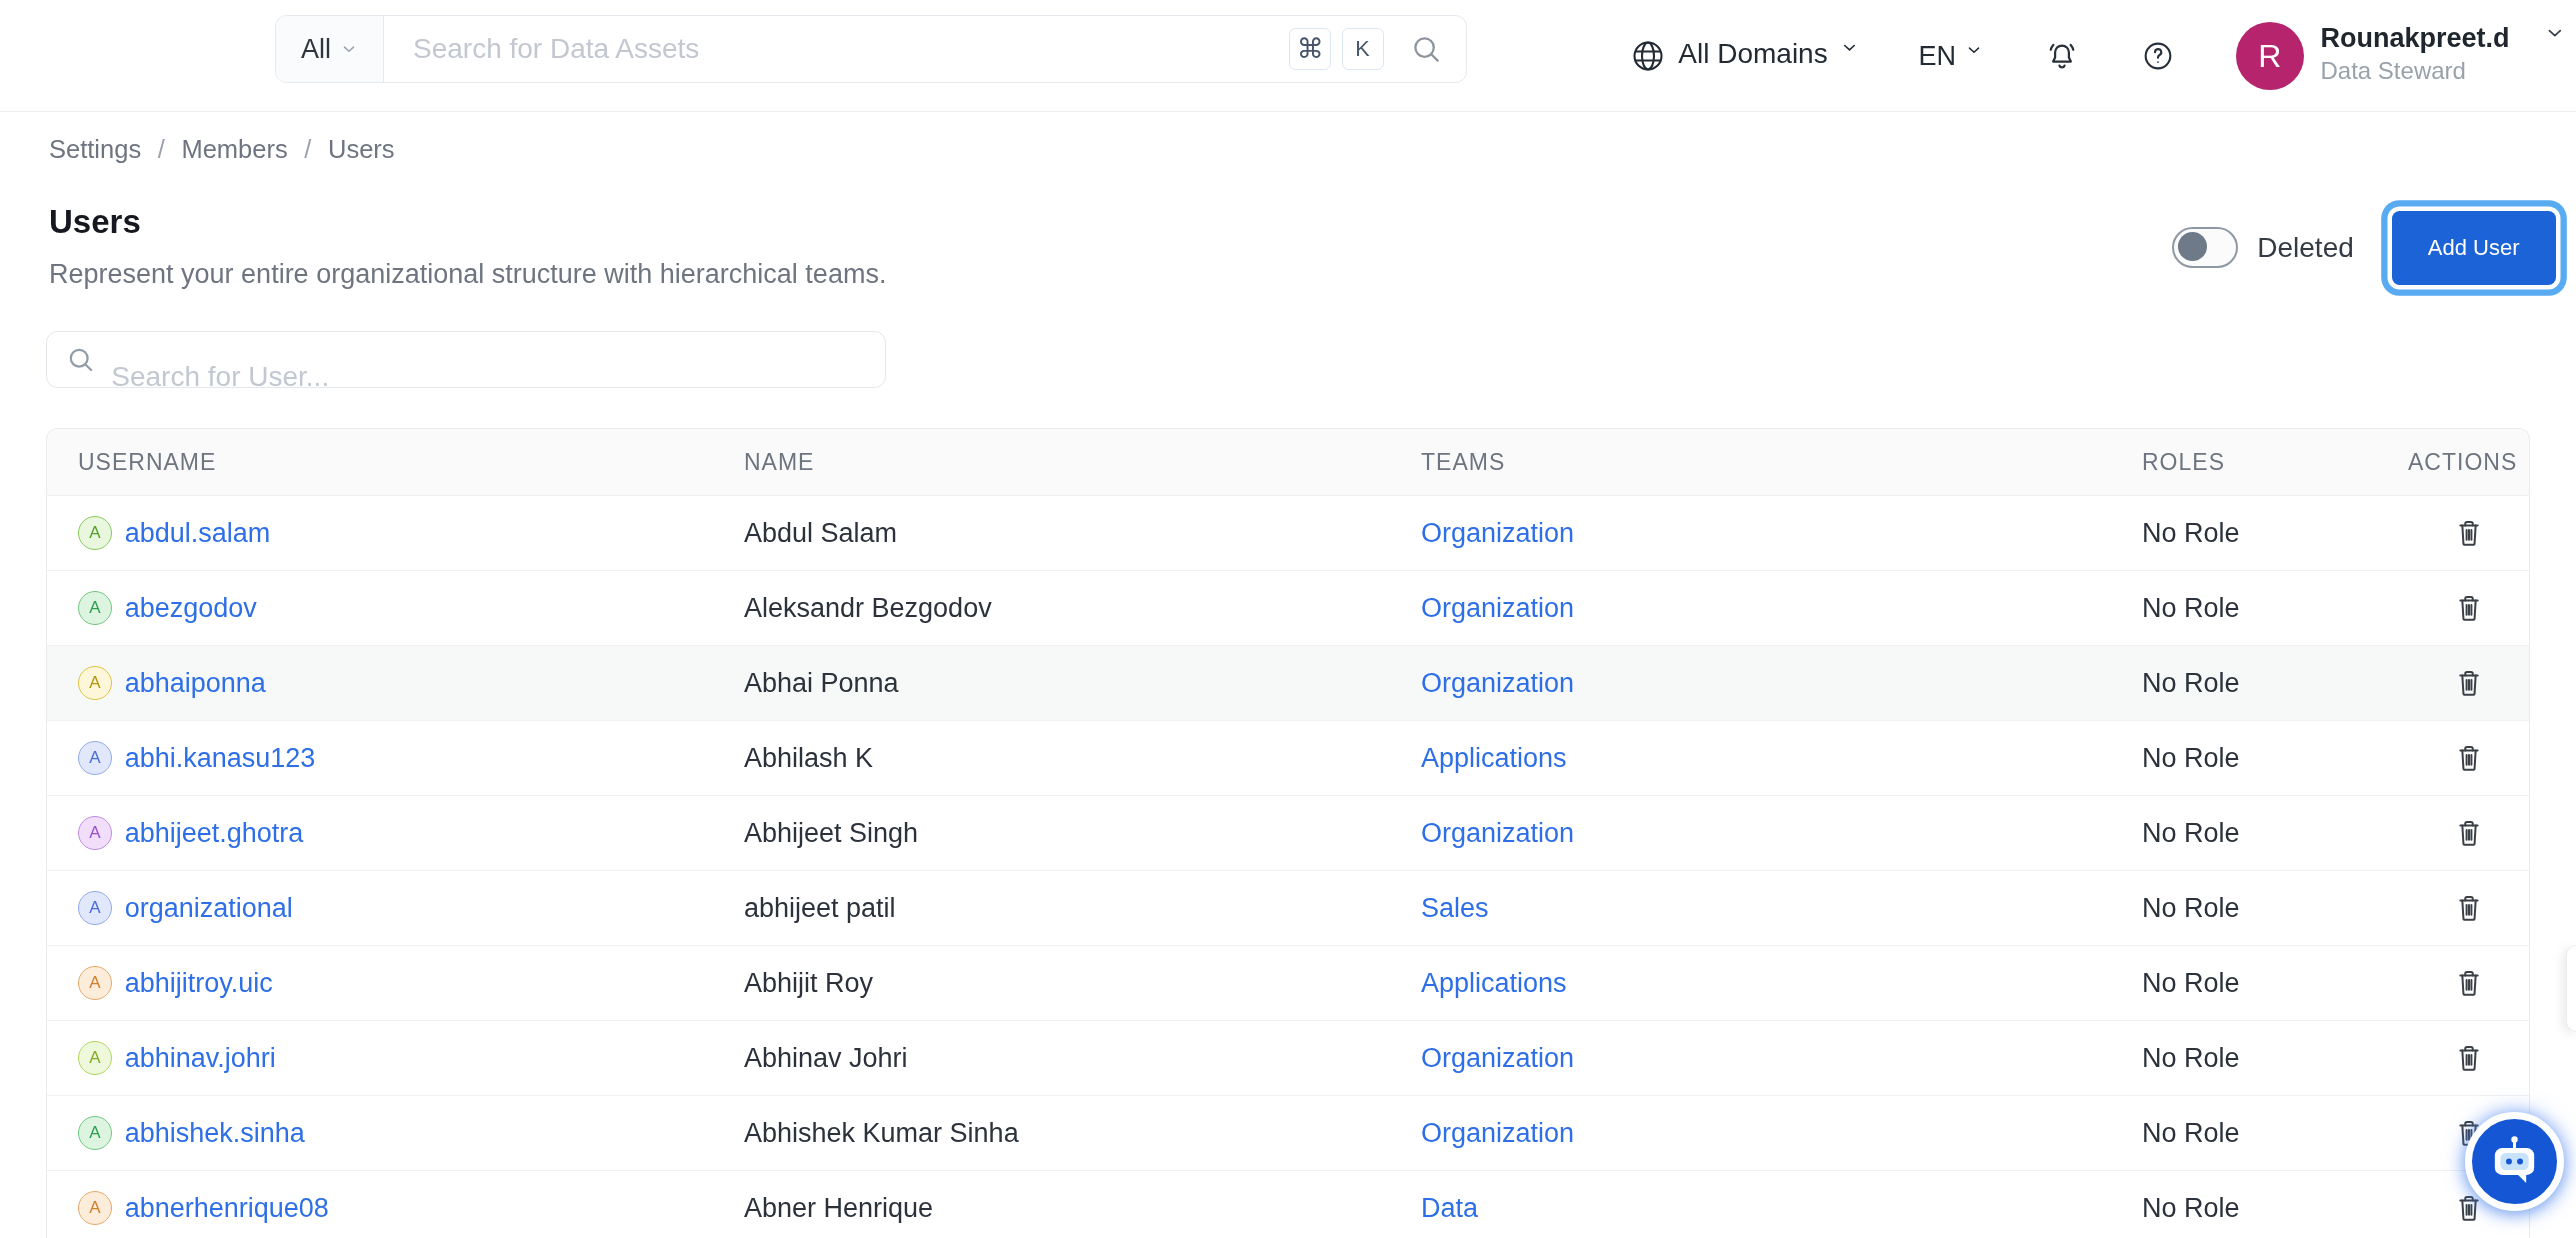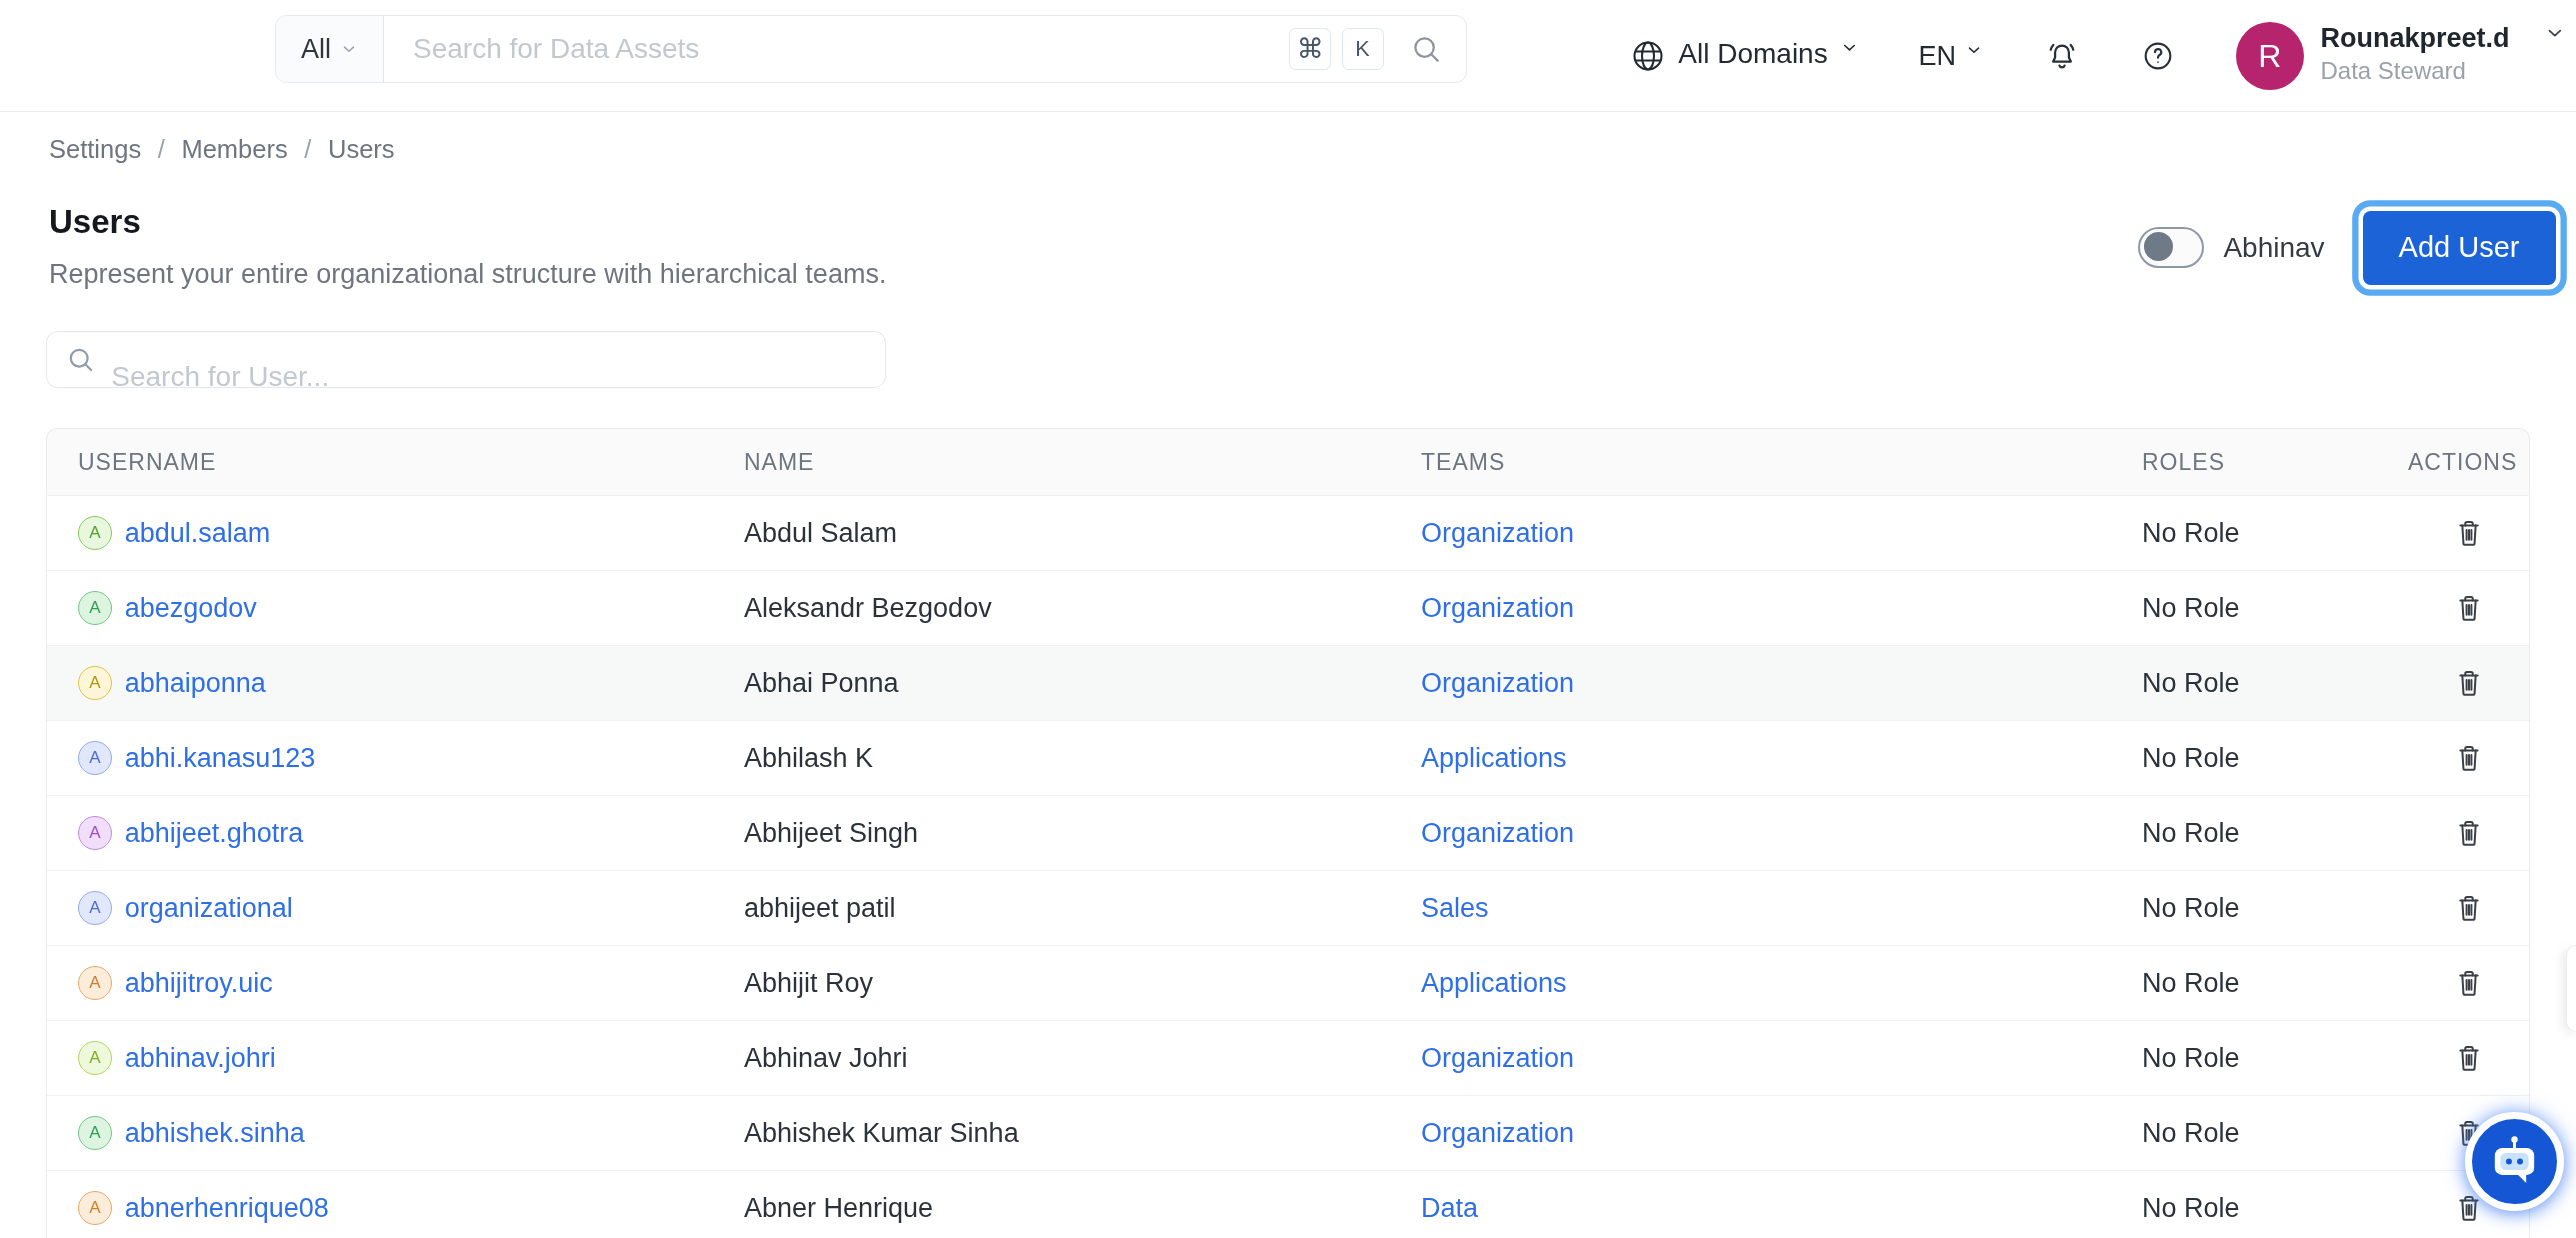--- a/index.html
+++ b/index.html
@@ -77,21 +77,21 @@
     width:66px; height:41px; border:2.5px solid #8e98a4; border-radius:21.7px;
     background:#fbfbfc; position:relative; cursor:pointer; flex:0 0 auto;
   }
   .toggle .knob {
     position:absolute; left:3.8px; top:3.2px; width:29px; height:29px;
     border-radius:50%; background:#6e7a88;
   }
   .toggle-label { font-size:28px; color:#343b44; margin:0 38px 0 19px; }
   .add-user-btn {
     height:74px; padding:0 36px; border:none; border-radius:7.6px;
-    background:#1b63d6; color:#fff; font-size:29px;
+    background:#1b63d6; color:#fff; font-size:22px;
     font-family:"Liberation Sans","DejaVu Sans",sans-serif;
     cursor:pointer; box-shadow:0 0 0 4.5px #ffffff, 0 0 0 10.8px #58abf1;
     margin-right:9px;
   }
 
   
   .user-search {
     position:absolute; left:46px; top:331px; width:840px; height:57px;
     border:1.3px solid #e3e6ea; border-radius:11.5px; background:#fff;
     display:flex; align-items:center; padding:0 18px;
@@ -223,21 +223,21 @@
     <span class="crumb">Users</span>
   </nav>
 
 <h1 class="page-title">Users</h1>
 <p class="page-subtitle">Represent your entire organizational structure with hierarchical teams.</p>
 
 <div class="header-controls">
   <div class="toggle" role="switch" aria-checked="false">
     <div class="knob"></div>
   </div>
-  <span class="toggle-label">Abhinav</span>
+  <span class="toggle-label">Deleted</span>
   <button class="add-user-btn">Add User</button>
 </div>
 
 <div class="user-search">
   <svg class="icon" width="31" height="31" viewBox="0 0 24 24" fill="none" stroke="currentColor" stroke-width="1.7" stroke-linecap="round">
       <circle cx="11" cy="11" r="6.5"></circle>
       <path d="M15.9 15.9L20.2 20.2"></path>
     </svg>
   <input type="text" placeholder="Search for User..." style="">
 </div>

